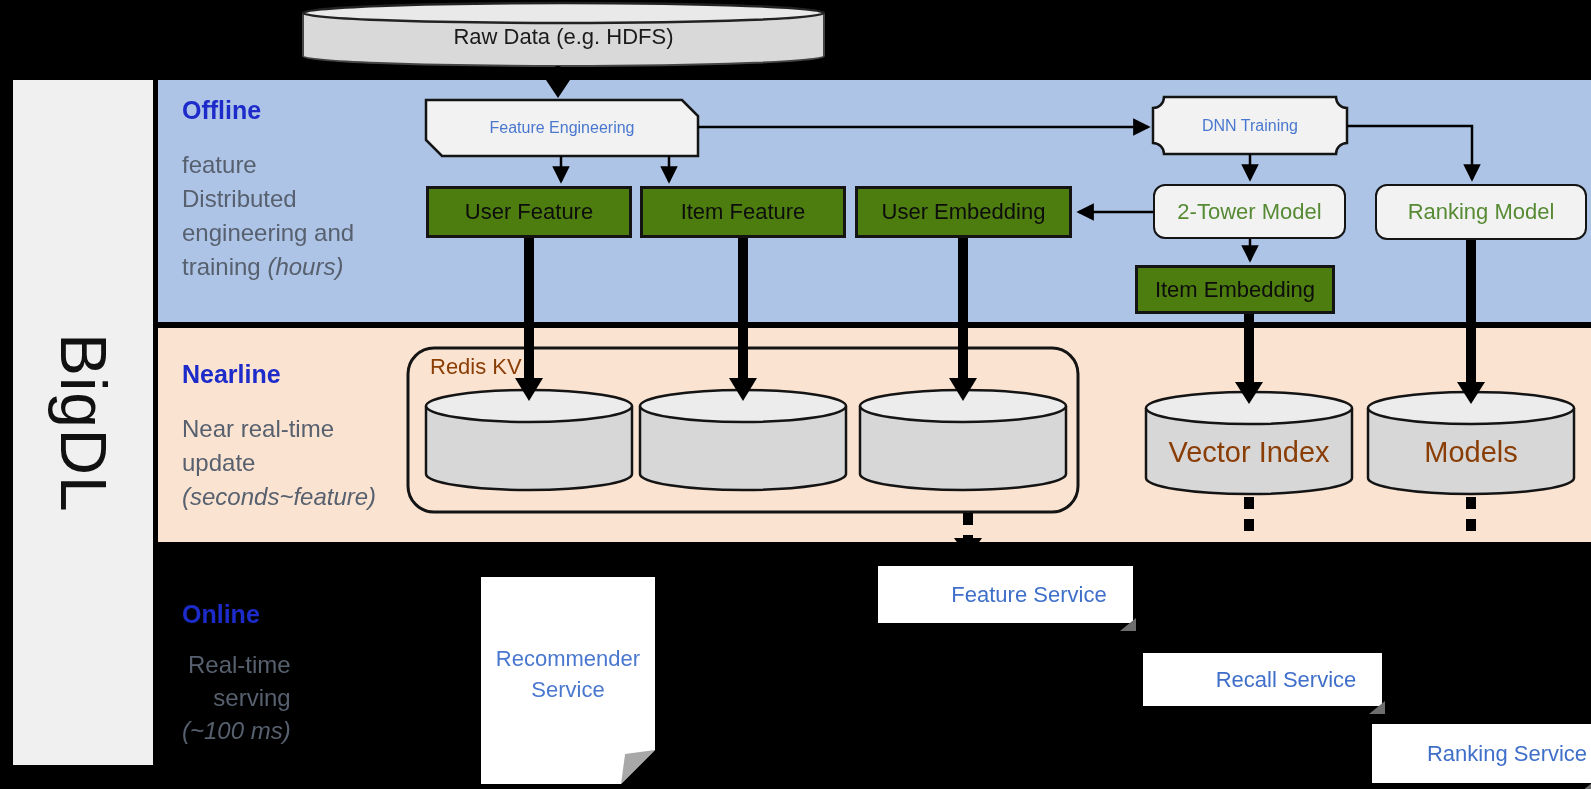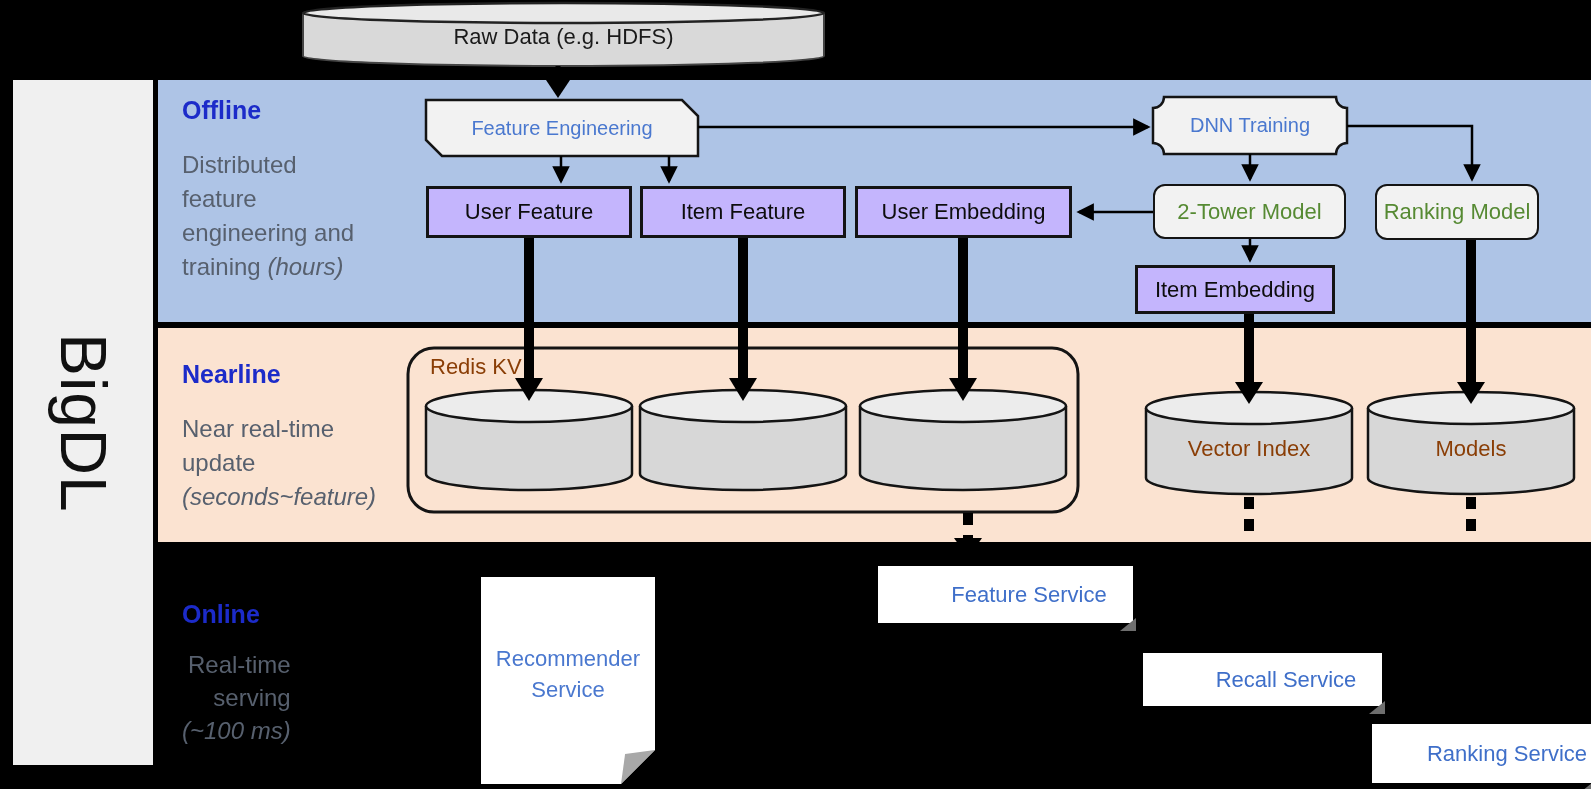--- a/index.html
+++ b/index.html
@@ -13,29 +13,29 @@
   .band-nearline{left:158px;top:328px;width:1433px;height:214px;background:#fbe3d1;}
   .brandbar{left:13px;top:80px;width:140px;height:685px;background:#f0f0f0;
     display:flex;align-items:center;justify-content:center;}
   .brandtext{transform:rotate(90deg);white-space:nowrap;font-size:64px;color:#111;
     letter-spacing:1px;font-weight:400;}
   
   .sec-title{font-size:25px;font-weight:700;color:#1c2bc9;}
   .sec-desc{font-size:24px;color:#57606e;line-height:34px;}
   .it{font-style:italic;}
   
-  .darkbox{background:#c4b5fd;border:3px solid #141414;display:flex;align-items:center;
+  .darkbox{background:#4d7c0f;border:3px solid #141414;display:flex;align-items:center;
     justify-content:center;font-size:22px;color:#0d0d0d;box-sizing:border-box;}
   .litebox{background:#f2f2f2;border:2.5px solid #141414;border-radius:12px;display:flex;
     align-items:center;justify-content:center;font-size:22px;box-sizing:border-box;}
   .green-text{color:#568a33;}
   .blue-node-text{color:#4a78cf;}
-  .shape-label{display:flex;align-items:center;justify-content:center;font-size:20px;}
+  .shape-label{display:flex;align-items:center;justify-content:center;font-size:16px;}
   .brown-label{color:#8a3e06;font-size:22px;}
-  .cyl-label{text-align:center;font-size:22px;color:#8a3e06;}
+  .cyl-label{text-align:center;font-size:29px;color:#8a3e06;}
   
   .svc{background:#ffffff;display:flex;align-items:center;justify-content:center;
     font-size:22px;color:#3f6fc9;padding-left:47px;}
   .fold{position:absolute;right:-3px;bottom:-8px;width:16px;height:13px;background:#6e6e6e;
     clip-path:polygon(0 100%,100% 0,100% 100%);}
   .doc{background:#ffffff;
     clip-path:polygon(0 0,100% 0,100% calc(100% - 34px),calc(100% - 34px) 100%,0 100%);}
   .doc-fold{position:absolute;right:0;bottom:0;width:34px;height:34px;background:#a8a8a8;
     clip-path:polygon(0 100%,100% 0,12% 12%);}
   .doc-text{text-align:center;font-size:22px;line-height:31px;color:#4a78cf;}
@@ -131,22 +131,22 @@
       <polygon points="954,538 982,538 968,558" fill="#000"></polygon>
     </g>
     <path d="M1249,497 L1249,541" stroke="#000" stroke-width="10" stroke-dasharray="12 10" fill="none"></path>
     <path d="M1471,497 L1471,541" stroke="#000" stroke-width="10" stroke-dasharray="12 10" fill="none"></path>
   </svg>
 
   <div class="abs" style="left:303px;top:24px;width:521px;text-align:center;font-size:22px;color:#1a1a1a;">Raw Data (e.g. HDFS)</div>
 
   <div class="abs sec-title" style="left:182px;top:96px;">Offline</div>
   <div class="abs sec-desc" style="left:182px;top:148px;">
+    <div>feature</div>
     <div>Distributed</div>
-    <div>feature</div>
     <div>engineering and</div>
     <div><span>training </span><span class="it">(hours)</span></div>
   </div>
 
   <div class="abs sec-title" style="left:182px;top:360px;">Nearline</div>
   <div class="abs sec-desc" style="left:182px;top:412px;">
     <div>Near real-time</div>
     <div>update</div>
     <div class="it">(seconds~feature)</div>
   </div>
@@ -158,21 +158,21 @@
     <div class="it">(~100 ms)</div>
   </div>
 
   <div class="abs shape-label blue-node-text" style="left:426px;top:100px;width:272px;height:56px;">Feature Engineering</div>
   <div class="abs shape-label blue-node-text" style="left:1153px;top:97px;width:194px;height:57px;">DNN Training</div>
 
   <div class="abs darkbox" style="left:426px;top:186px;width:206px;height:52px;">User Feature</div>
   <div class="abs darkbox" style="left:640px;top:186px;width:206px;height:52px;">Item Feature</div>
   <div class="abs darkbox" style="left:855px;top:186px;width:217px;height:52px;">User Embedding</div>
   <div class="abs litebox green-text" style="left:1153px;top:184px;width:193px;height:55px;">2-Tower Model</div>
-  <div class="abs litebox green-text" style="left:1375px;top:184px;width:164px;height:56px;">Ranking Model</div>
+  <div class="abs litebox green-text" style="left:1375px;top:184px;width:212px;height:56px;">Ranking Model</div>
   <div class="abs darkbox" style="left:1135px;top:265px;width:200px;height:49px;">Item Embedding</div>
 
   <div class="abs brown-label" style="left:430px;top:354px;">Redis KV</div>
   <div class="abs cyl-label" style="left:1146px;top:436px;width:206px;">Vector Index</div>
   <div class="abs cyl-label" style="left:1368px;top:436px;width:206px;">Models</div>
 
   <div class="abs doc" style="left:481px;top:577px;width:174px;height:207px;">
     <div class="doc-fold"></div>
     <div class="doc-text" style="margin-top:66px;">
       <div>Recommender</div>

